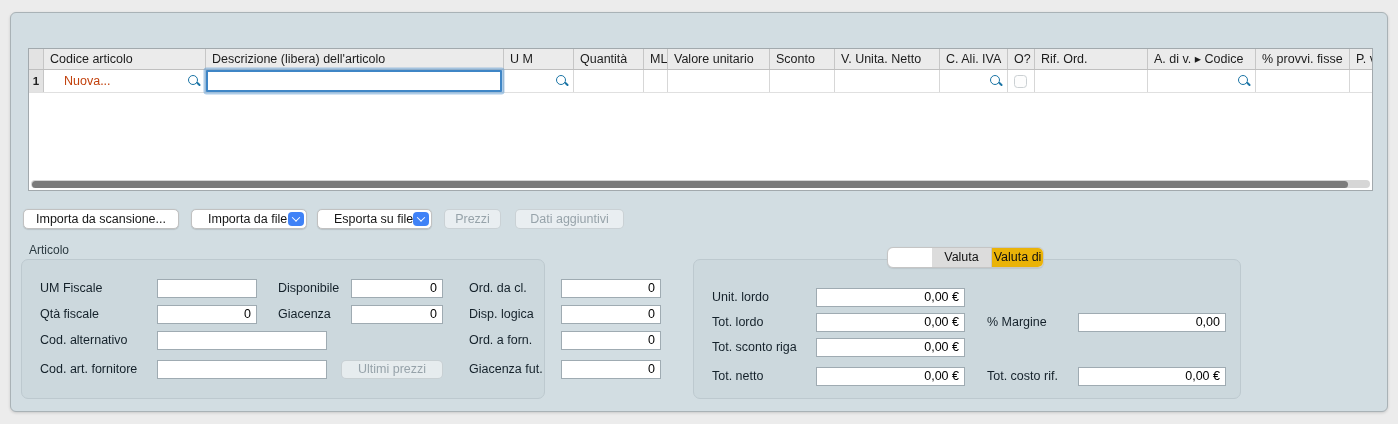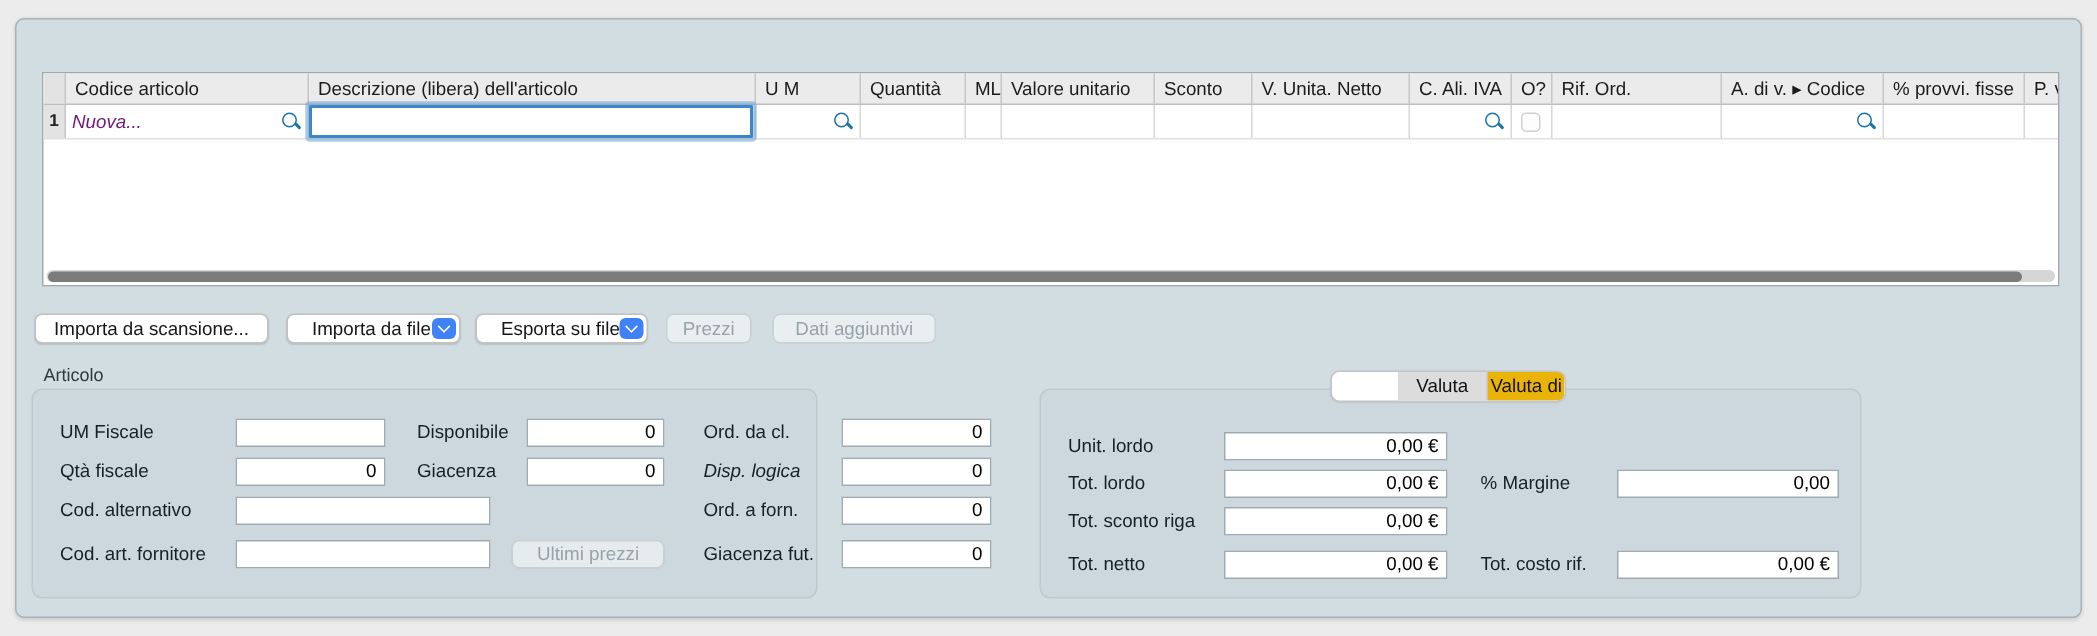--- a/index.html
+++ b/index.html
@@ -21,21 +21,21 @@
   
   .grid { position:absolute; left:17px; top:35px; width:1345px; height:143px;
     background:#fff; border:1px solid #a2a9ad; }
   .grid-header { display:flex; height:21px; background:#ebebeb; border-bottom:1px solid #bfbfbf; }
   .gh-cell { border-right:1px solid #c6c6c6; font-size:12.5px; color:#1c1c1c;
     padding:0 0 0 6px; line-height:20px; white-space:nowrap; overflow:hidden; flex-shrink:0; }
   .grid-row { display:flex; height:23px; border-bottom:1px solid #e0e0e0; }
   .gr-cell { border-right:1px solid #d7d7d7; position:relative; display:flex; align-items:center; flex-shrink:0; overflow:visible; }
   .gutter { background:#e3e3e3; border-right:1px solid #c6c6c6; flex-shrink:0; }
   .row-num { font-size:11.5px; font-weight:bold; color:#222; width:100%; text-align:center; }
-  .placeholder { font-size:12.5px; font-style:italic; color:#701a75; padding-left:4px;
+  .placeholder { font-size:12.5px; color:#c2410c; padding-left:20px;
     white-space:nowrap; overflow:hidden; flex:1; }
   .mag { position:absolute; right:4px; top:50%; width:14px; height:14px; margin-top:-7px; cursor:pointer; }
   .mag::before { content:""; position:absolute; left:1px; top:1px; width:8px; height:8px;
     border:1.6px solid var(--icon_blue,#1a74a5); border-radius:50%; }
   .mag::after { content:""; position:absolute; left:8.6px; top:9.4px; width:5px; height:2px;
     background:var(--icon_blue,#1a74a5); border-radius:1px; transform:rotate(45deg); }
   .focus-cell { position:absolute; left:0; top:0; right:1px; bottom:0; background:#fff;
     border:2px solid #3f86c6; border-radius:1px; box-shadow:0 0 0 2.5px rgba(106,162,213,0.55); }
   .checkbox { width:13px; height:13px; background:#fdfdfd; border:1px solid #cbd0d3; border-radius:3.5px; margin-left:6px; cursor:pointer; }
   .hscroll-track { position:absolute; left:2px; right:2px; bottom:2px; height:8px; background:#d6d6d6; border-radius:4px; }
@@ -152,21 +152,21 @@
     <div class="field" style="left:135px; top:19px; width:100px;"></div>
     <div class="flabel" style="left:256px; top:19px;">Disponibile</div>
     <div class="field num" style="left:329px; top:19px; width:92px;">0</div>
     <div class="flabel" style="left:447px; top:19px;">Ord. da cl.</div>
     <div class="field num" style="left:539px; top:19px; width:100px;">0</div>
 
     <div class="flabel" style="left:18px; top:45px;">Qtà fiscale</div>
     <div class="field num" style="left:135px; top:45px; width:100px;">0</div>
     <div class="flabel" style="left:256px; top:45px;">Giacenza</div>
     <div class="field num" style="left:329px; top:45px; width:92px;">0</div>
-    <div class="flabel" style="left:447px; top:45px;font-style:italic;">Disp. logica</div>
+    <div class="flabel" style="left:447px; top:45px;">Disp. logica</div>
     <div class="field num" style="left:539px; top:45px; width:100px;">0</div>
 
     <div class="flabel" style="left:18px; top:71px;">Cod. alternativo</div>
     <div class="field" style="left:135px; top:71px; width:170px;"></div>
     <div class="flabel" style="left:447px; top:71px;">Ord. a forn.</div>
     <div class="field num" style="left:539px; top:71px; width:100px;">0</div>
 
     <div class="flabel" style="left:18px; top:100px;">Cod. art. fornitore</div>
     <div class="field" style="left:135px; top:100px; width:170px;"></div>
     <div class="btn disabled" style="left:319px; top:100px; width:102px; height:19px; line-height:17px;">Ultimi prezzi</div>

